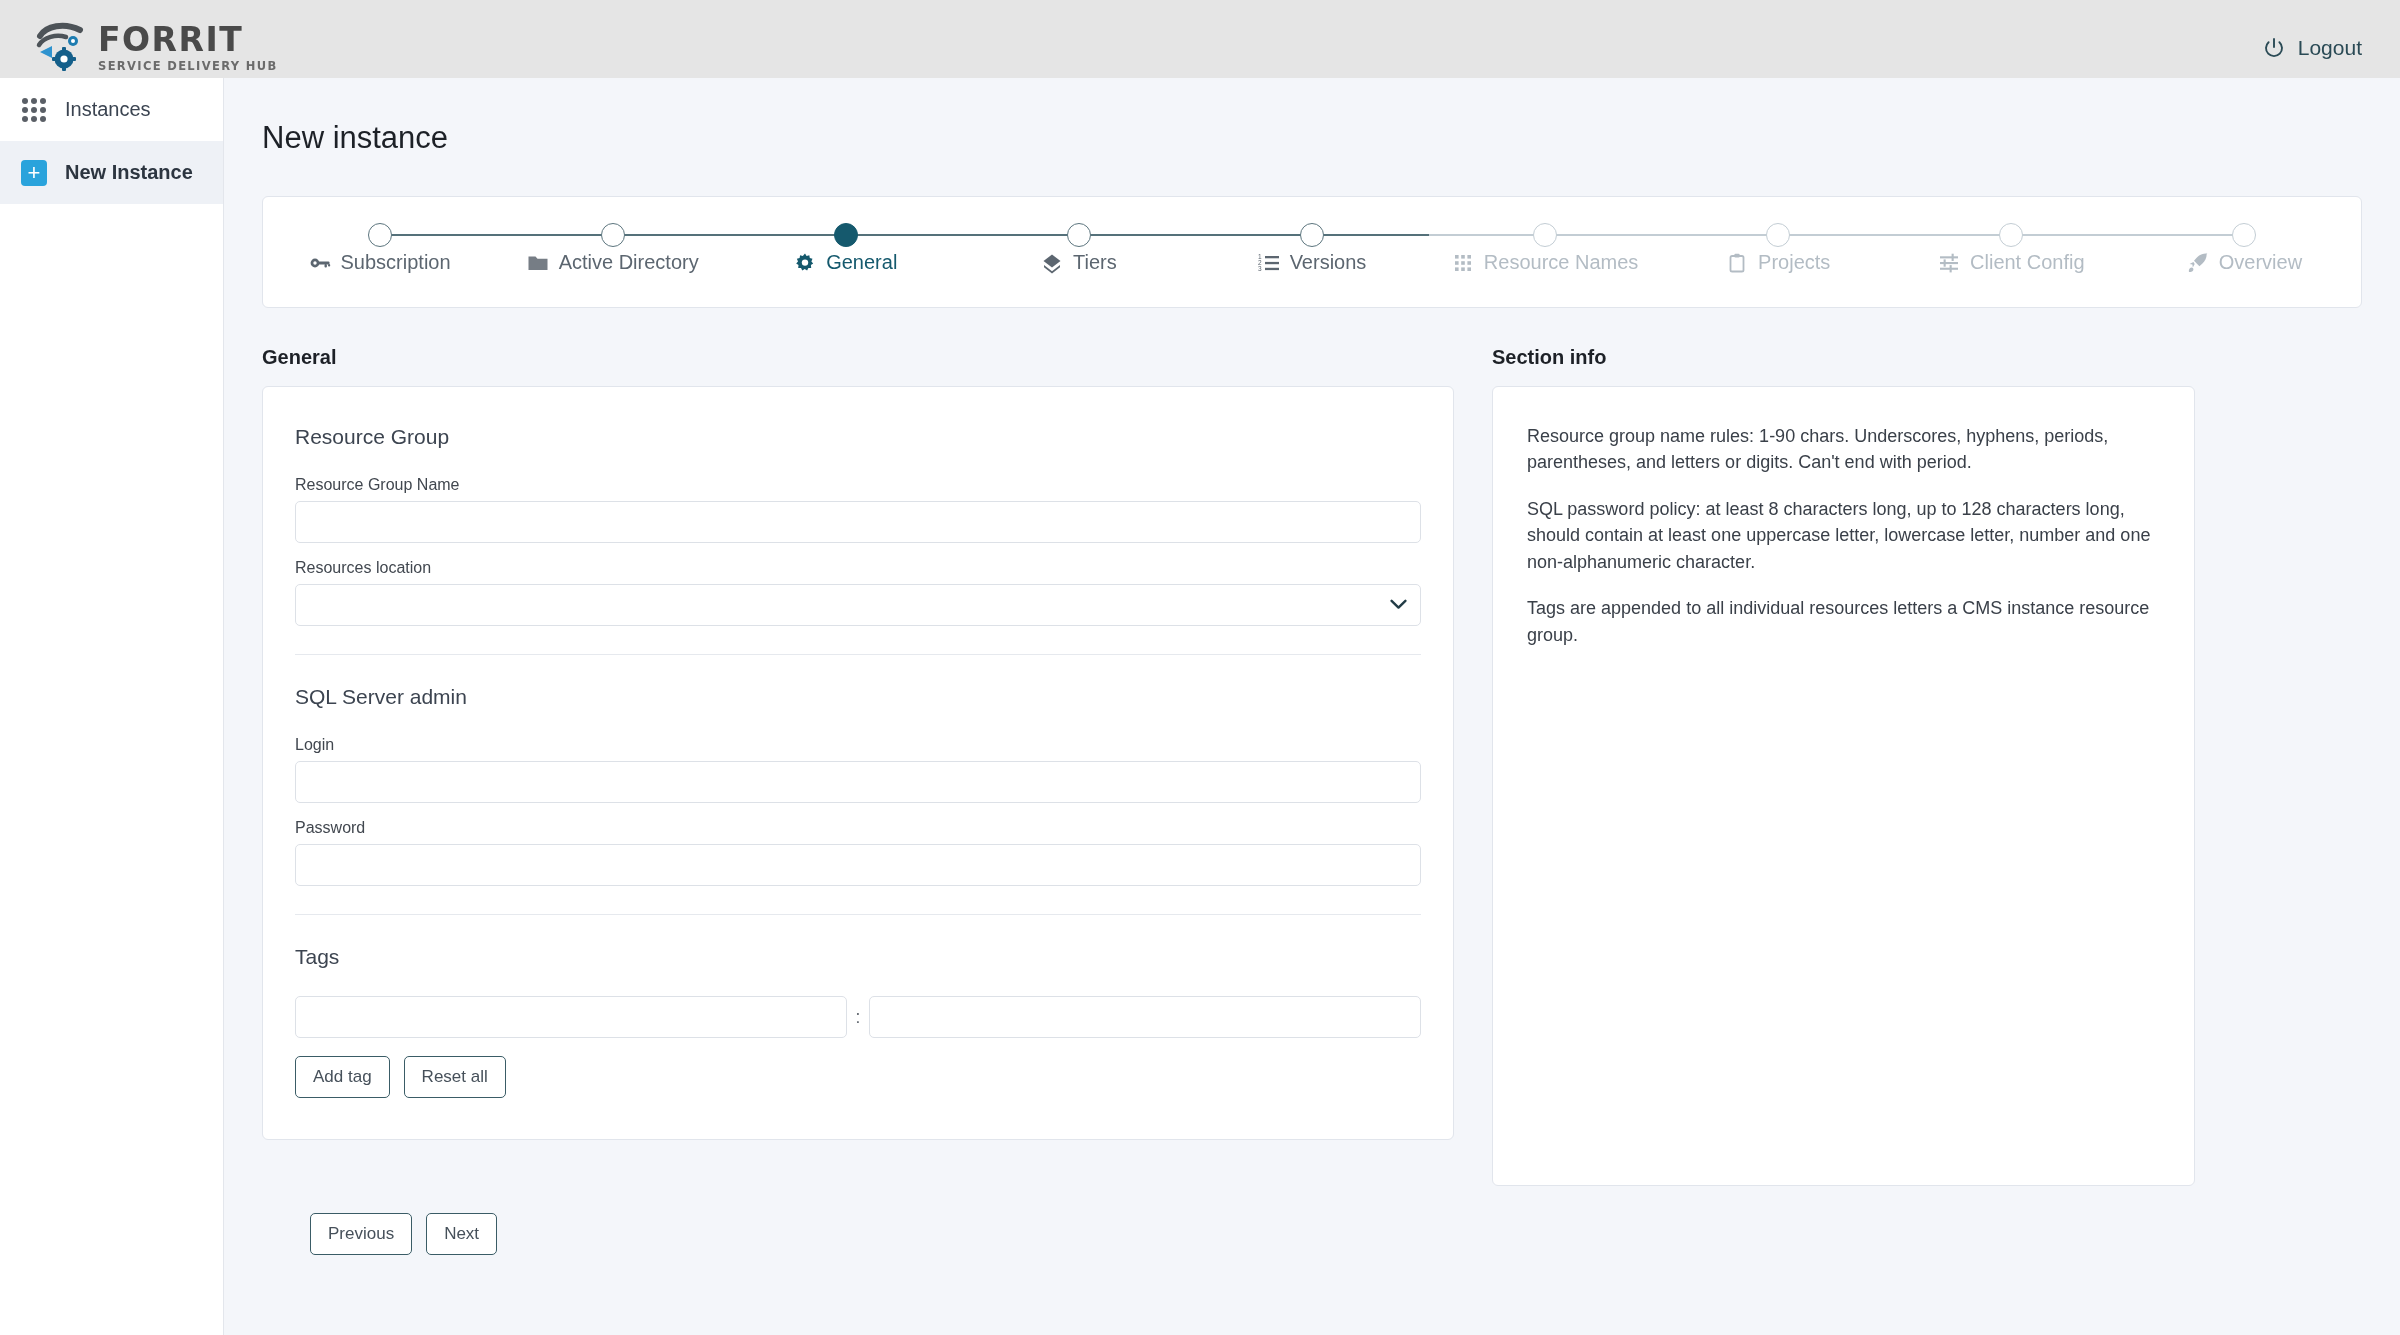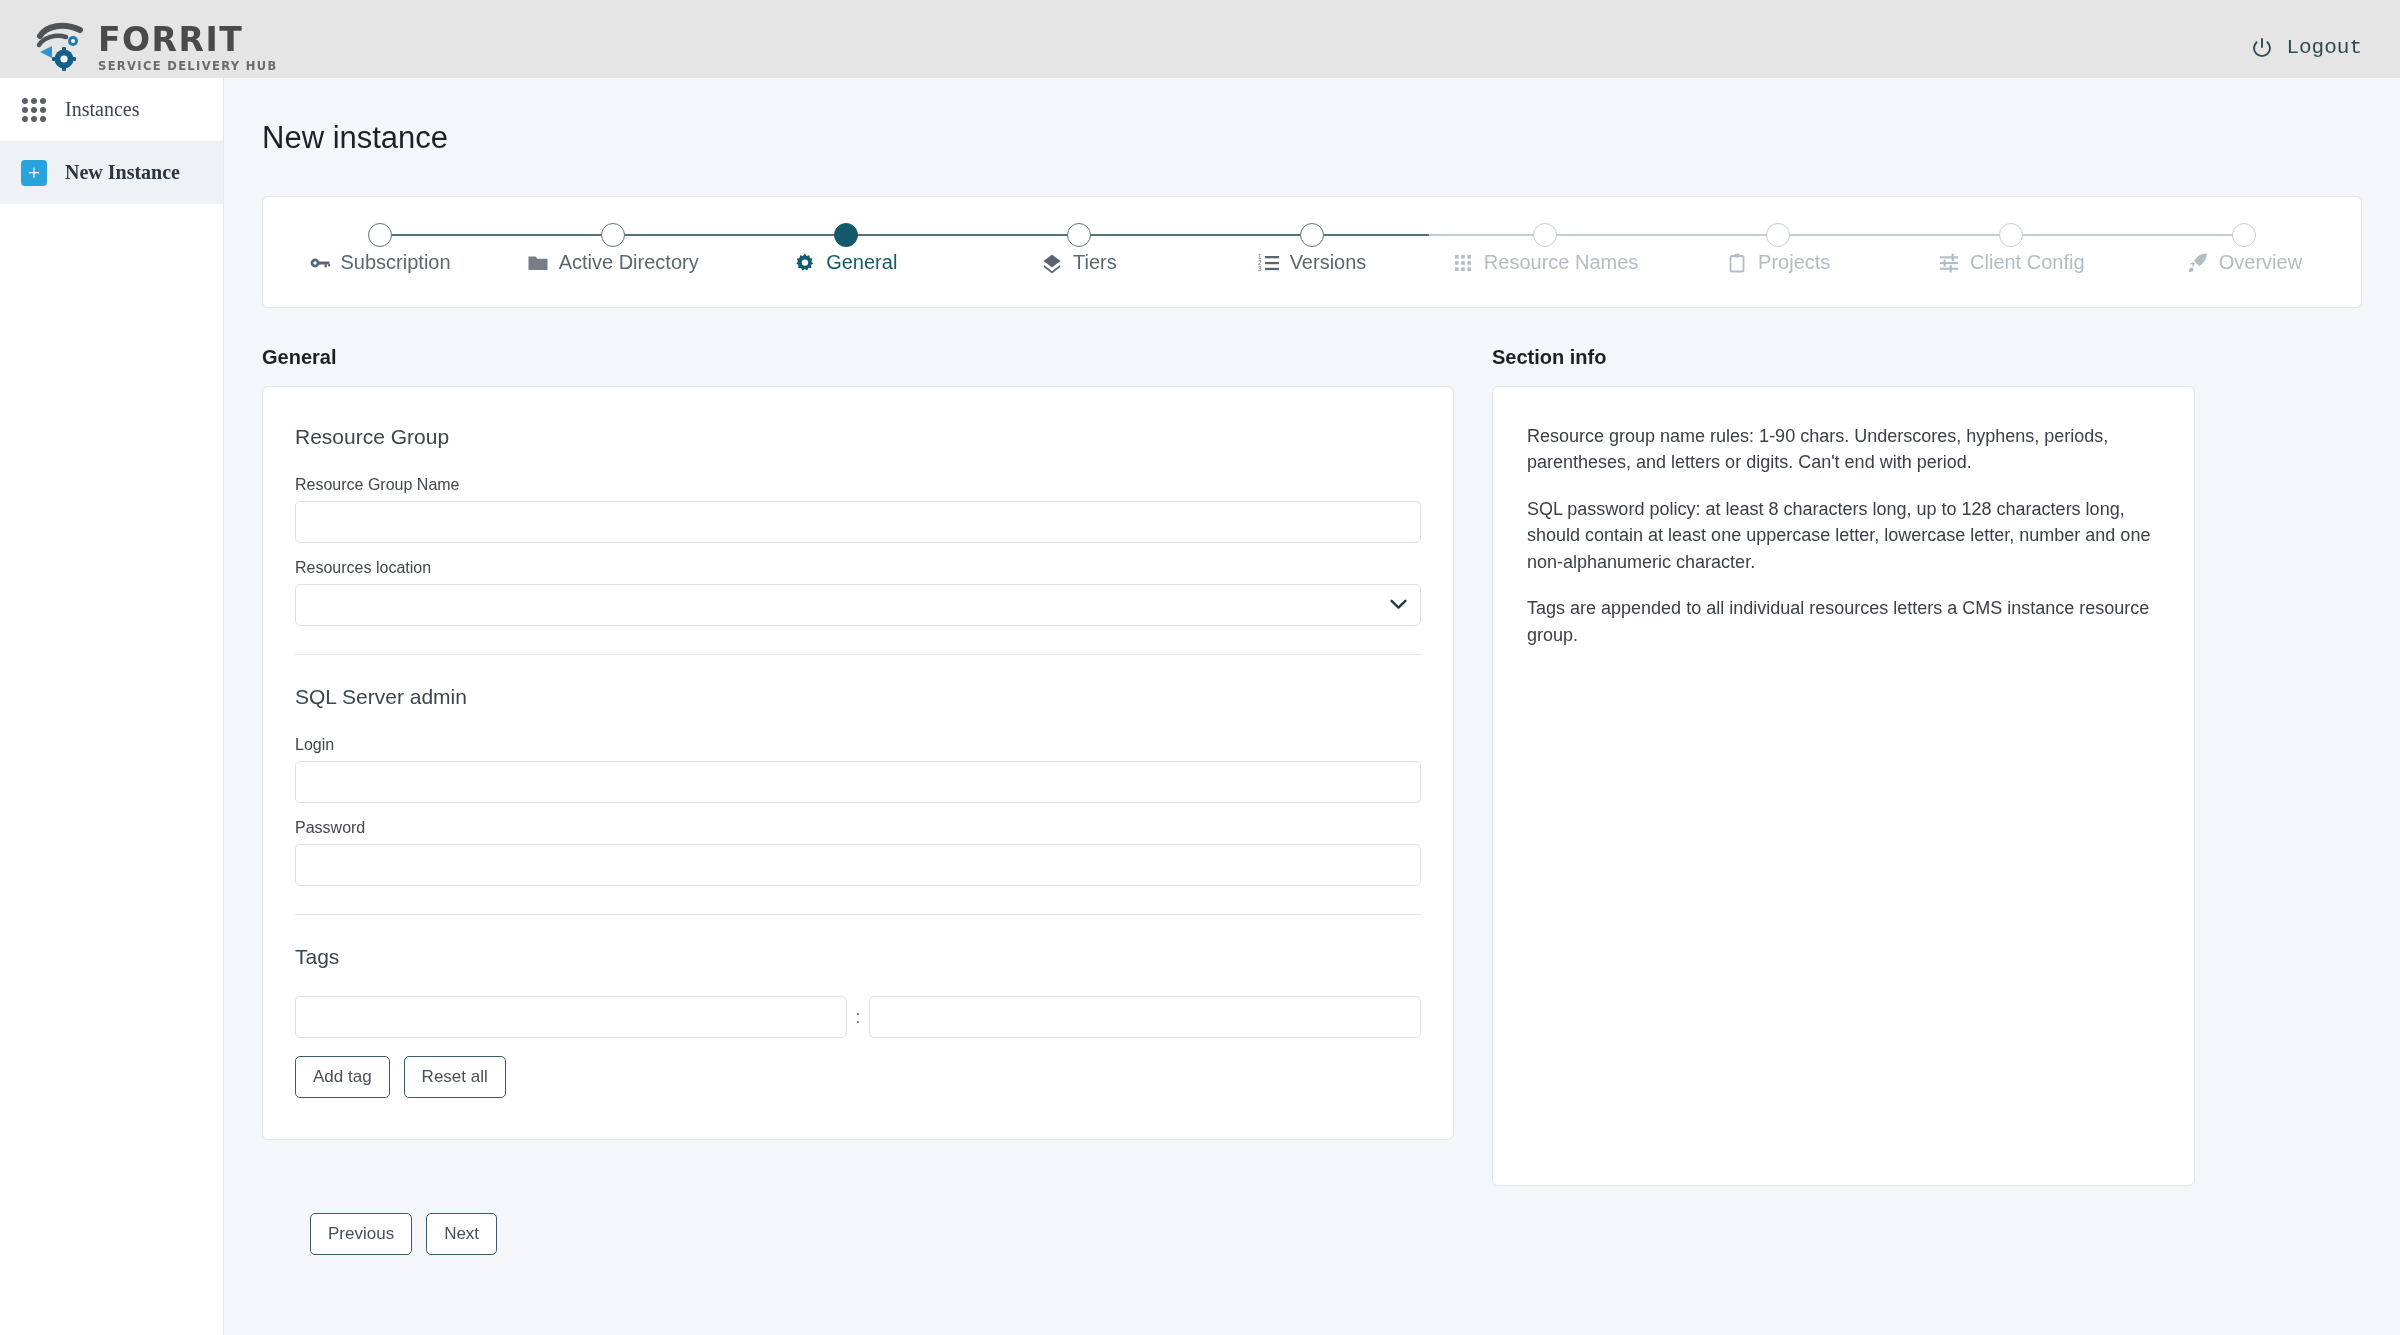--- a/index.html
+++ b/index.html
@@ -42,39 +42,37 @@
   .brand-sub {
     font-size: 11.5px;
     font-weight: bold;
     letter-spacing: 1.35px;
     color: #6b6b6b;
     margin-top: 5px;
     font-family: "DejaVu Sans", sans-serif;
   }
   .logout {
     display: flex;
-    align-items: flex-start;
+    align-items: flex-end;
     gap: 12px;
     margin-right: 38px;
     color: #2a4a55;
     font-size: 21px;
     cursor: pointer;
-    font-family: Liberation Mono, monospace;
   }
   .logout svg { display: block; }
 
   
   .sidebar {
     position: absolute;
     top: 78px; left: 0;
     width: 224px;
     height: 1257px;
     background: #ffffff;
     border-right: 1px solid #e3e6ec;
-    font-family: Liberation Serif, serif;
   }
   .side-item {
     height: 63px;
     display: flex;
     align-items: center;
     gap: 17px;
     padding-left: 20px;
     font-size: 20px;
     color: #3b4451;
     cursor: pointer;

